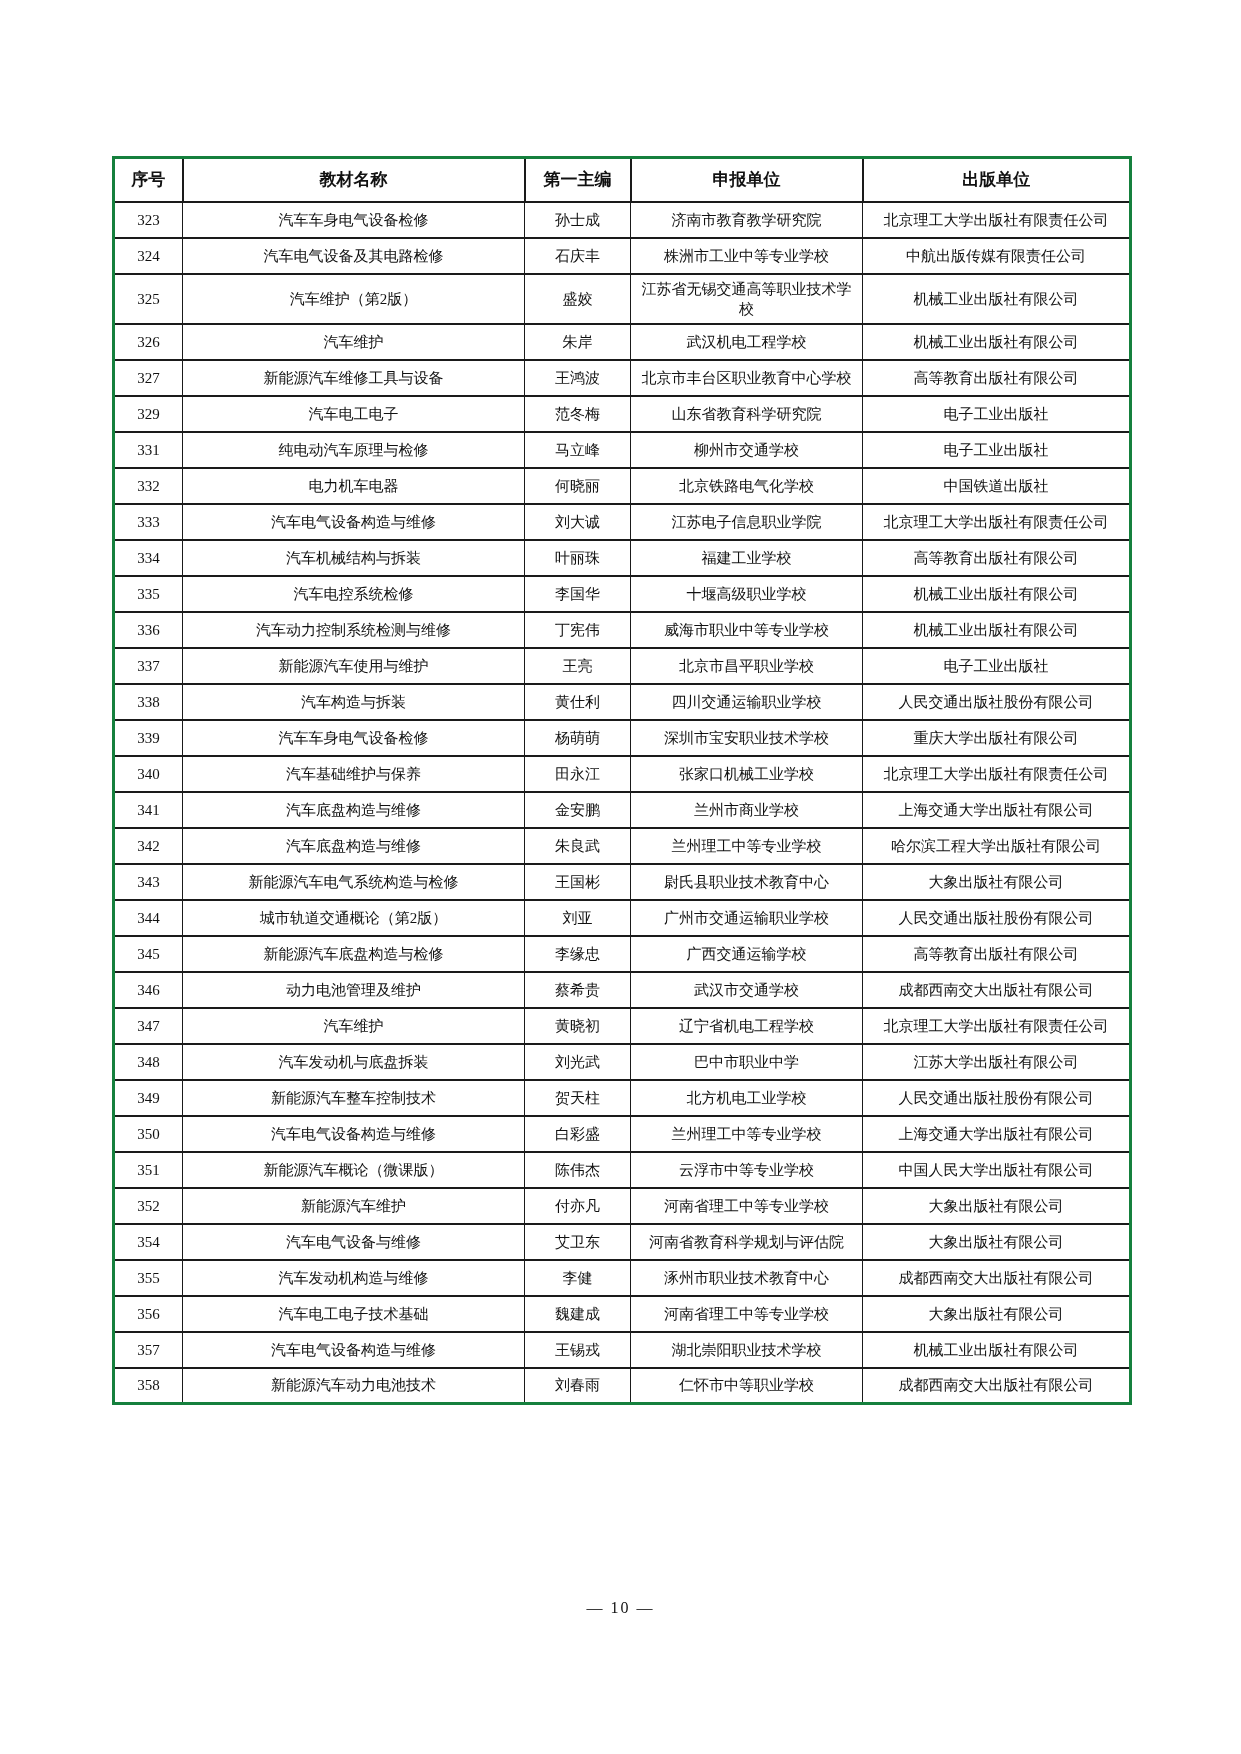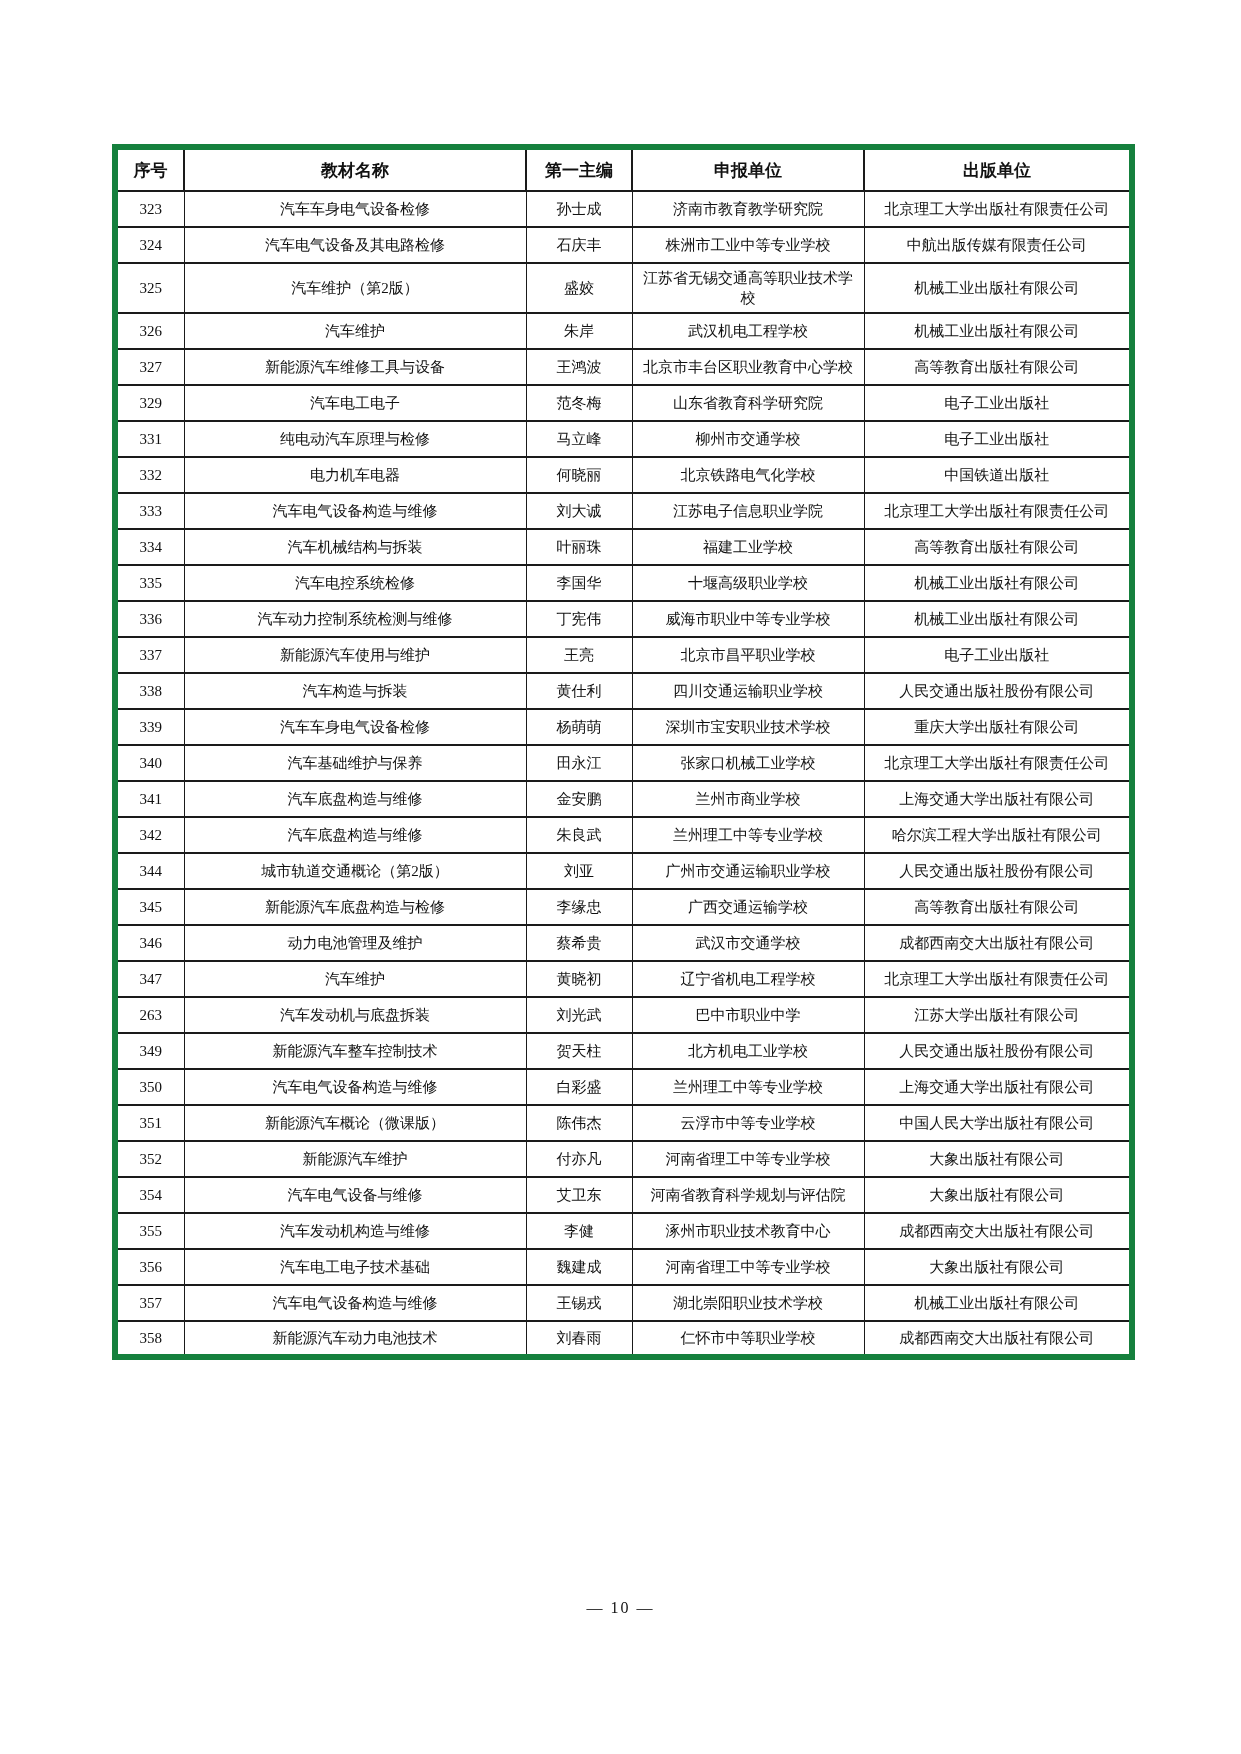--- a/index.html
+++ b/index.html
@@ -9,25 +9,25 @@
     width: 1241px;
     height: 1754px;
     background: #ffffff;
     font-family: "Liberation Serif", "DejaVu Serif", serif;
     color: #111111;
     overflow: hidden;
   }
   table.book-table {
     position: absolute;
     left: 112px;
-    top: 144px;
+    top: 156px;
     width: 1017px;
     border-collapse: collapse;
     table-layout: fixed;
-    border: 6px solid #15803d;
+    border: 3px solid #15803d;
   }
   table.book-table th {
     border: 2px solid #1a1a1a;
     height: 44px;
     font-family: "Liberation Sans", "DejaVu Sans", sans-serif;
     font-weight: bold;
     font-size: 17px;
     text-align: center;
     vertical-align: middle;
     color: #111111;
@@ -201,20 +201,27 @@
           <td>上海交通大学出版社有限公司</td>
         </tr>
         <tr>
           <td>342</td>
           <td>汽车底盘构造与维修</td>
           <td>朱良武</td>
           <td>兰州理工中等专业学校</td>
           <td>哈尔滨工程大学出版社有限公司</td>
         </tr>
         <tr>
+          <td>343</td>
+          <td>新能源汽车电气系统构造与检修</td>
+          <td>王国彬</td>
+          <td>尉氏县职业技术教育中心</td>
+          <td>大象出版社有限公司</td>
+        </tr>
+        <tr>
           <td>344</td>
           <td>城市轨道交通概论（第2版）</td>
           <td>刘亚</td>
           <td>广州市交通运输职业学校</td>
           <td>人民交通出版社股份有限公司</td>
         </tr>
         <tr>
           <td>345</td>
           <td>新能源汽车底盘构造与检修</td>
           <td>李缘忠</td>
@@ -229,21 +236,21 @@
           <td>成都西南交大出版社有限公司</td>
         </tr>
         <tr>
           <td>347</td>
           <td>汽车维护</td>
           <td>黄晓初</td>
           <td>辽宁省机电工程学校</td>
           <td>北京理工大学出版社有限责任公司</td>
         </tr>
         <tr>
-          <td>263</td>
+          <td>348</td>
           <td>汽车发动机与底盘拆装</td>
           <td>刘光武</td>
           <td>巴中市职业中学</td>
           <td>江苏大学出版社有限公司</td>
         </tr>
         <tr>
           <td>349</td>
           <td>新能源汽车整车控制技术</td>
           <td>贺天柱</td>
           <td>北方机电工业学校</td>

